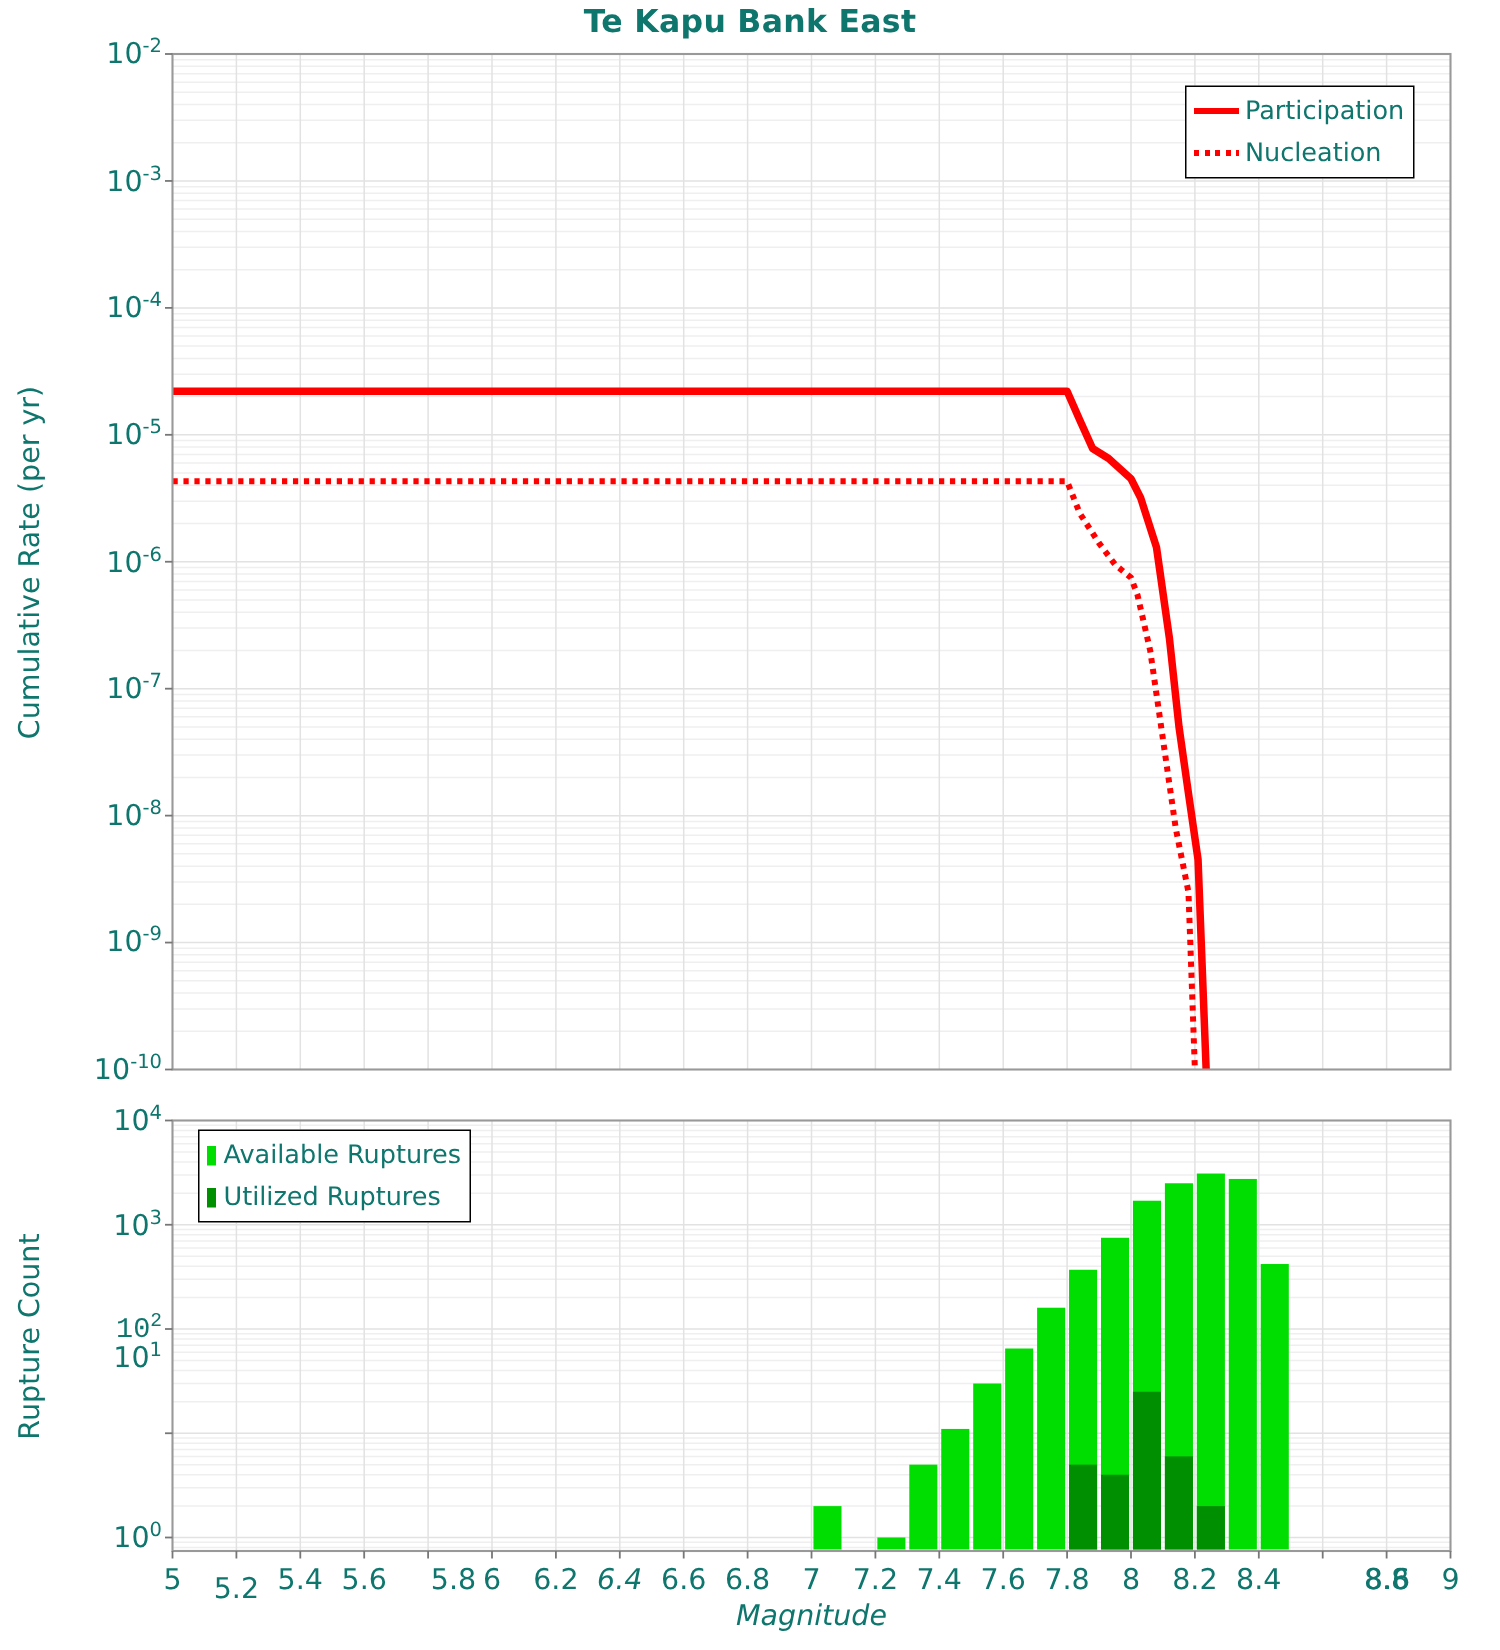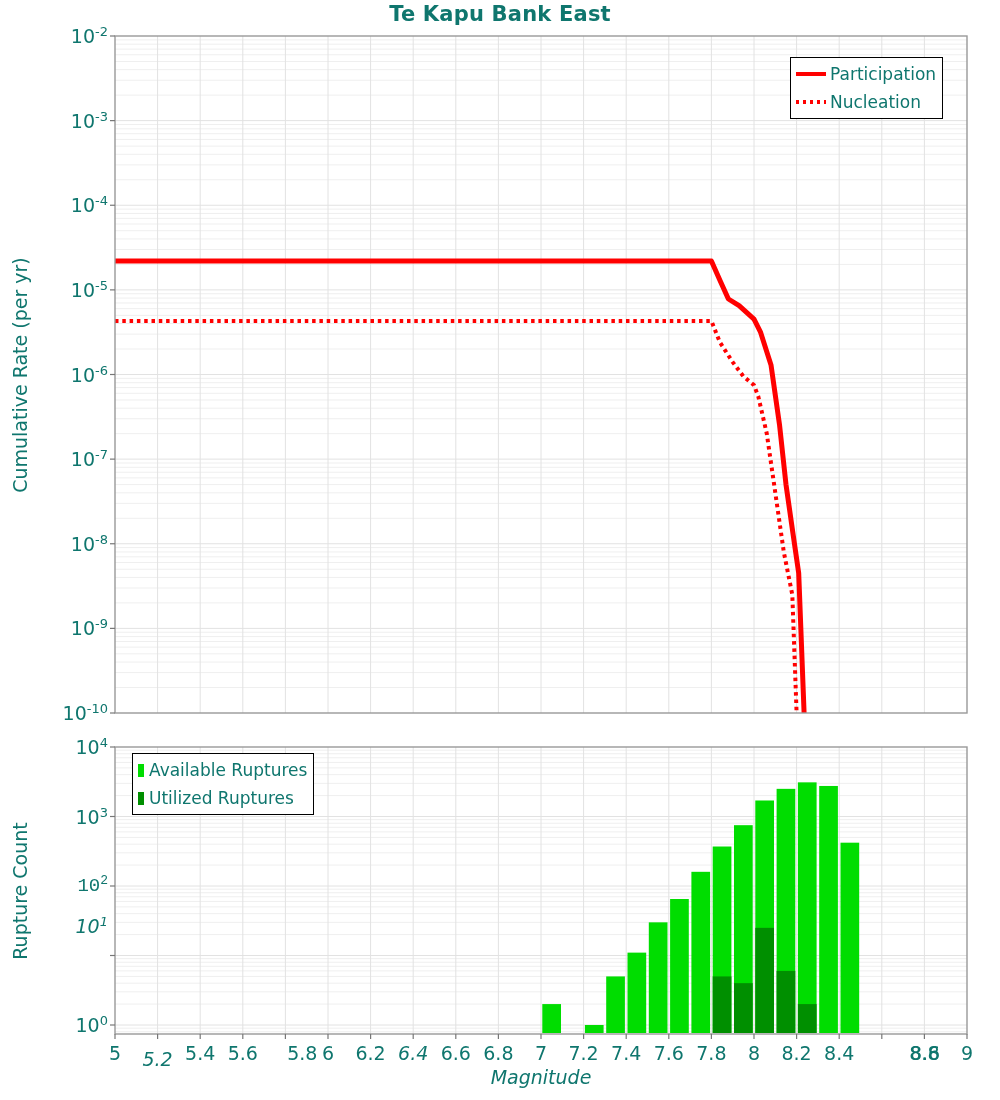--- a/index.html
+++ b/index.html
@@ -253,24 +253,24 @@
       <span class="ytick" style="left: 28px; top: 192.25px;">10<sup>-4</sup></span>
       <span class="ytick" style="left: 28px; top: 276.875px;">10<sup>-5</sup></span>
       <span class="ytick" style="left: 28px; top: 361.5px;">10<sup>-6</sup></span>
       <span class="ytick" style="left: 28px; top: 446.125px;">10<sup>-7</sup></span>
       <span class="ytick" style="left: 28px; top: 530.75px;">10<sup>-8</sup></span>
       <span class="ytick" style="left: 28px; top: 615.375px;">10<sup>-9</sup></span>
       <span class="ytick" style="left: 28px; top: 700px;">10<sup>-10</sup></span>
       <span class="ytick" style="left: 28px; top: 734px;">10<sup>4</sup></span>
       <span class="ytick" style="left: 28px; top: 803.5px;">10<sup>3</sup></span>
       <span class="ytick" style="left: 28px; top: 873px; font-family: Liberation Mono, monospace;">10<sup>2</sup></span>
-      <span class="ytick" style="left: 28px; top: 913px; font-style: italic;">10<sup>1</sup></span>
+      <span class="ytick" style="left: 28px; top: 892px;">10<sup>1</sup></span>
       <span class="ytick" style="left: 28px; top: 1012px;">10<sup>0</sup></span>
       <span class="xtick" style="left: 83px; top: 1042px;">5</span>
-      <span class="xtick" style="left: 125.6px; top: 1048px; font-style: italic;">5.2</span>
+      <span class="xtick" style="left: 125.6px; top: 1048px;">5.2</span>
       <span class="xtick" style="left: 168.2px; top: 1042px;">5.4</span>
       <span class="xtick" style="left: 210.8px; top: 1042px;">5.6</span>
       <span class="xtick" style="left: 253.4px; top: 1042px; text-align: right;">5.8</span>
       <span class="xtick" style="left: 296px; top: 1042px;">6</span>
       <span class="xtick" style="left: 338.6px; top: 1042px;">6.2</span>
       <span class="xtick" style="left: 381.2px; top: 1042px; font-style: italic;">6.4</span>
       <span class="xtick" style="left: 423.8px; top: 1042px;">6.6</span>
       <span class="xtick" style="left: 466.4px; top: 1042px;">6.8</span>
       <span class="xtick" style="left: 509px; top: 1042px;">7</span>
       <span class="xtick" style="left: 551.6px; top: 1042px;">7.2</span>

